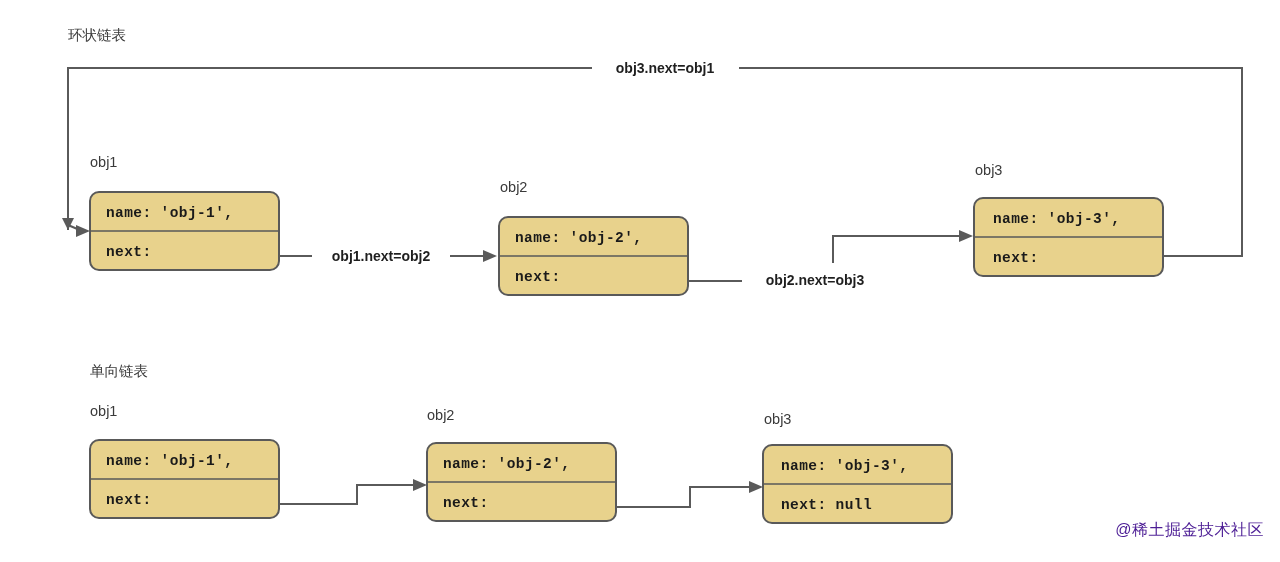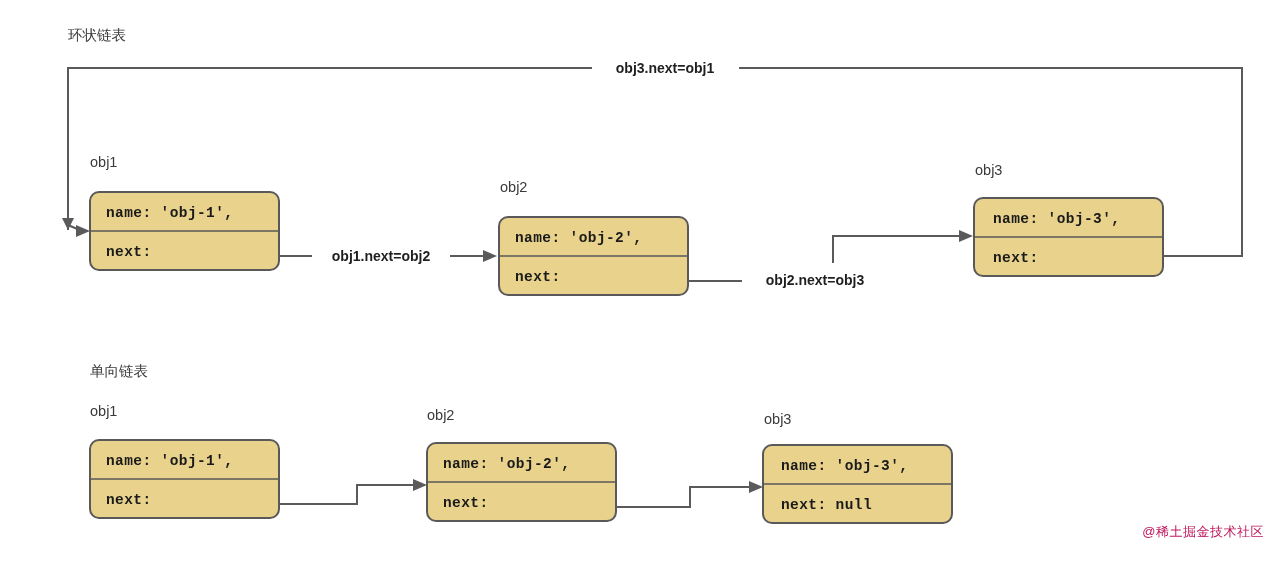--- a/index.html
+++ b/index.html
@@ -62,22 +62,22 @@
     fill: none;
   }
   .arrow-head {
     fill: #5a5a5a;
   }
   .watermark {
     position: absolute;
     right: 16px;
     bottom: 12px;
     font-family: "Liberation Sans", sans-serif;
-    font-size: 13px;
-    color: #be185d;
+    font-size: 16px;
+    color: #4c1d95;
     letter-spacing: 0.5px;
     user-select: none;
   }
 </style>
 </head>
 <body>
 
 <div id="canvas">
 
   <svg id="diagram-svg" viewBox="0 0 1280 562" xmlns="http://www.w3.org/2000/svg">

